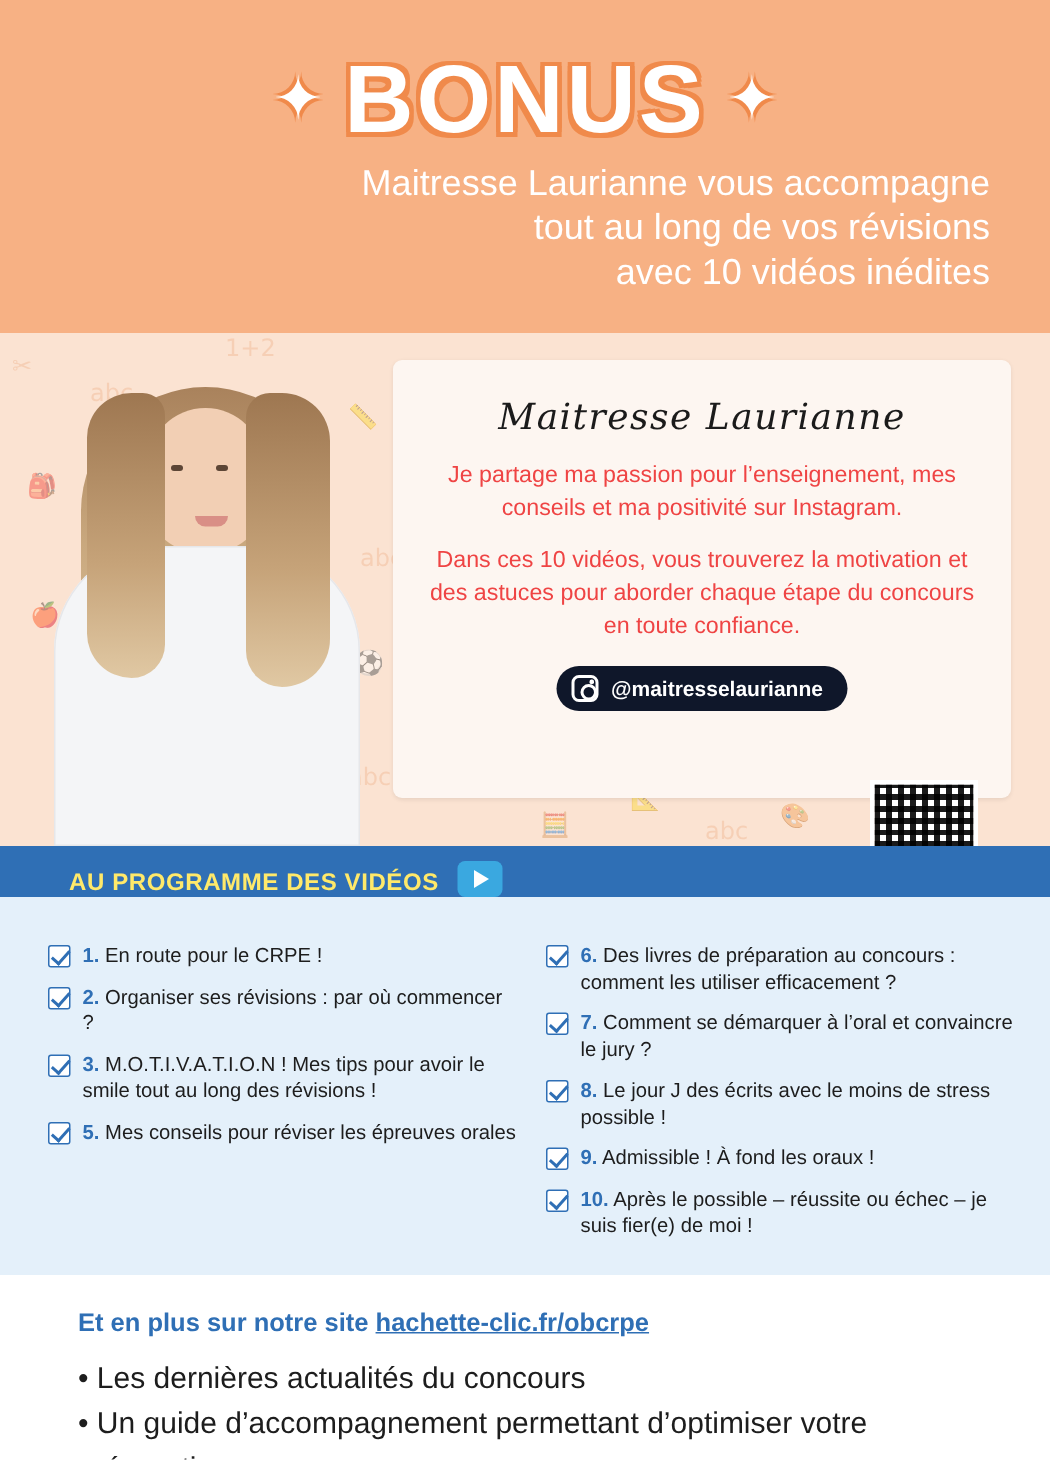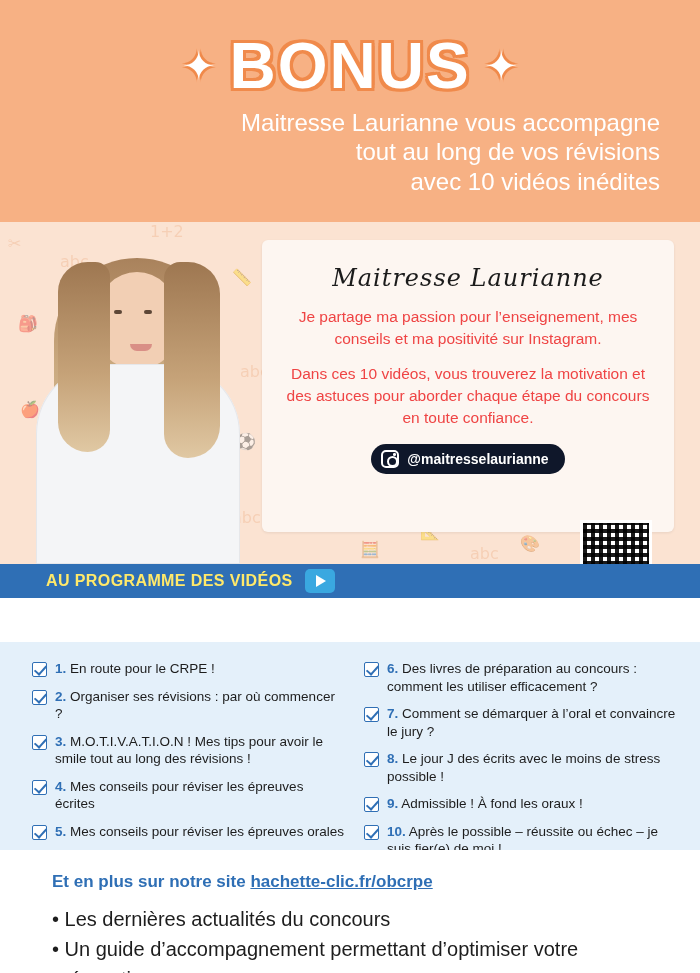--- a/index.html
+++ b/index.html
@@ -195,21 +195,21 @@
     border: 3px solid #ffffff;
   }
 
   
   .banner {
     position: absolute;
     left: 0; top: 564px;
     width: 700px; height: 34px;
     background: #2f6fb5;
     display: flex;
-    align-items: center;
+    align-items: flex-end;
     gap: 12px;
     padding-left: 46px;
   }
   .banner-text {
     color: #ffe96a;
     font-size: 16px;
     font-weight: bold;
     letter-spacing: 0.4px;
   }
   .play-btn {
@@ -226,23 +226,22 @@
     border-bottom: 6px solid transparent;
   }
 
   
   .list-area {
     position: absolute;
     left: 0; top: 598px;
     width: 700px; height: 252px;
     background: #e4f0fa;
     display: flex;
-    padding: 18px 22px 0 32px;
+    padding: 30px 22px 0 32px;
     gap: 18px;
-    margin-top: 44px;
   }
   .col { width: 320px; }
   .item {
     display: flex;
     gap: 8px;
     margin-bottom: 10px;
     align-items: flex-start;
   }
   .check {
     flex: 0 0 auto;
@@ -369,24 +368,20 @@
       <div class="item">
         <span class="check"></span>
         <span class="item-text"><span class="item-num">2.</span> <span>Organiser ses révisions : par où commencer ?</span></span>
       </div>
       <div class="item">
         <span class="check"></span>
         <span class="item-text"><span class="item-num">3.</span> <span>M.O.T.I.V.A.T.I.O.N ! Mes tips pour avoir le smile tout au long des révisions !</span></span>
       </div>
       <div class="item">
         <span class="check"></span>
-        <span class="item-text"><span class="item-num">4.</span> <span>Mes conseils pour réviser les épreuves écrites</span></span>
-      </div>
-      <div class="item">
-        <span class="check"></span>
         <span class="item-text"><span class="item-num">5.</span> <span>Mes conseils pour réviser les épreuves orales</span></span>
       </div>
     </div>
 
     <div class="col">
       <div class="item">
         <span class="check"></span>
         <span class="item-text"><span class="item-num">6.</span> <span>Des livres de préparation au concours : comment les utiliser efficacement ?</span></span>
       </div>
       <div class="item">

